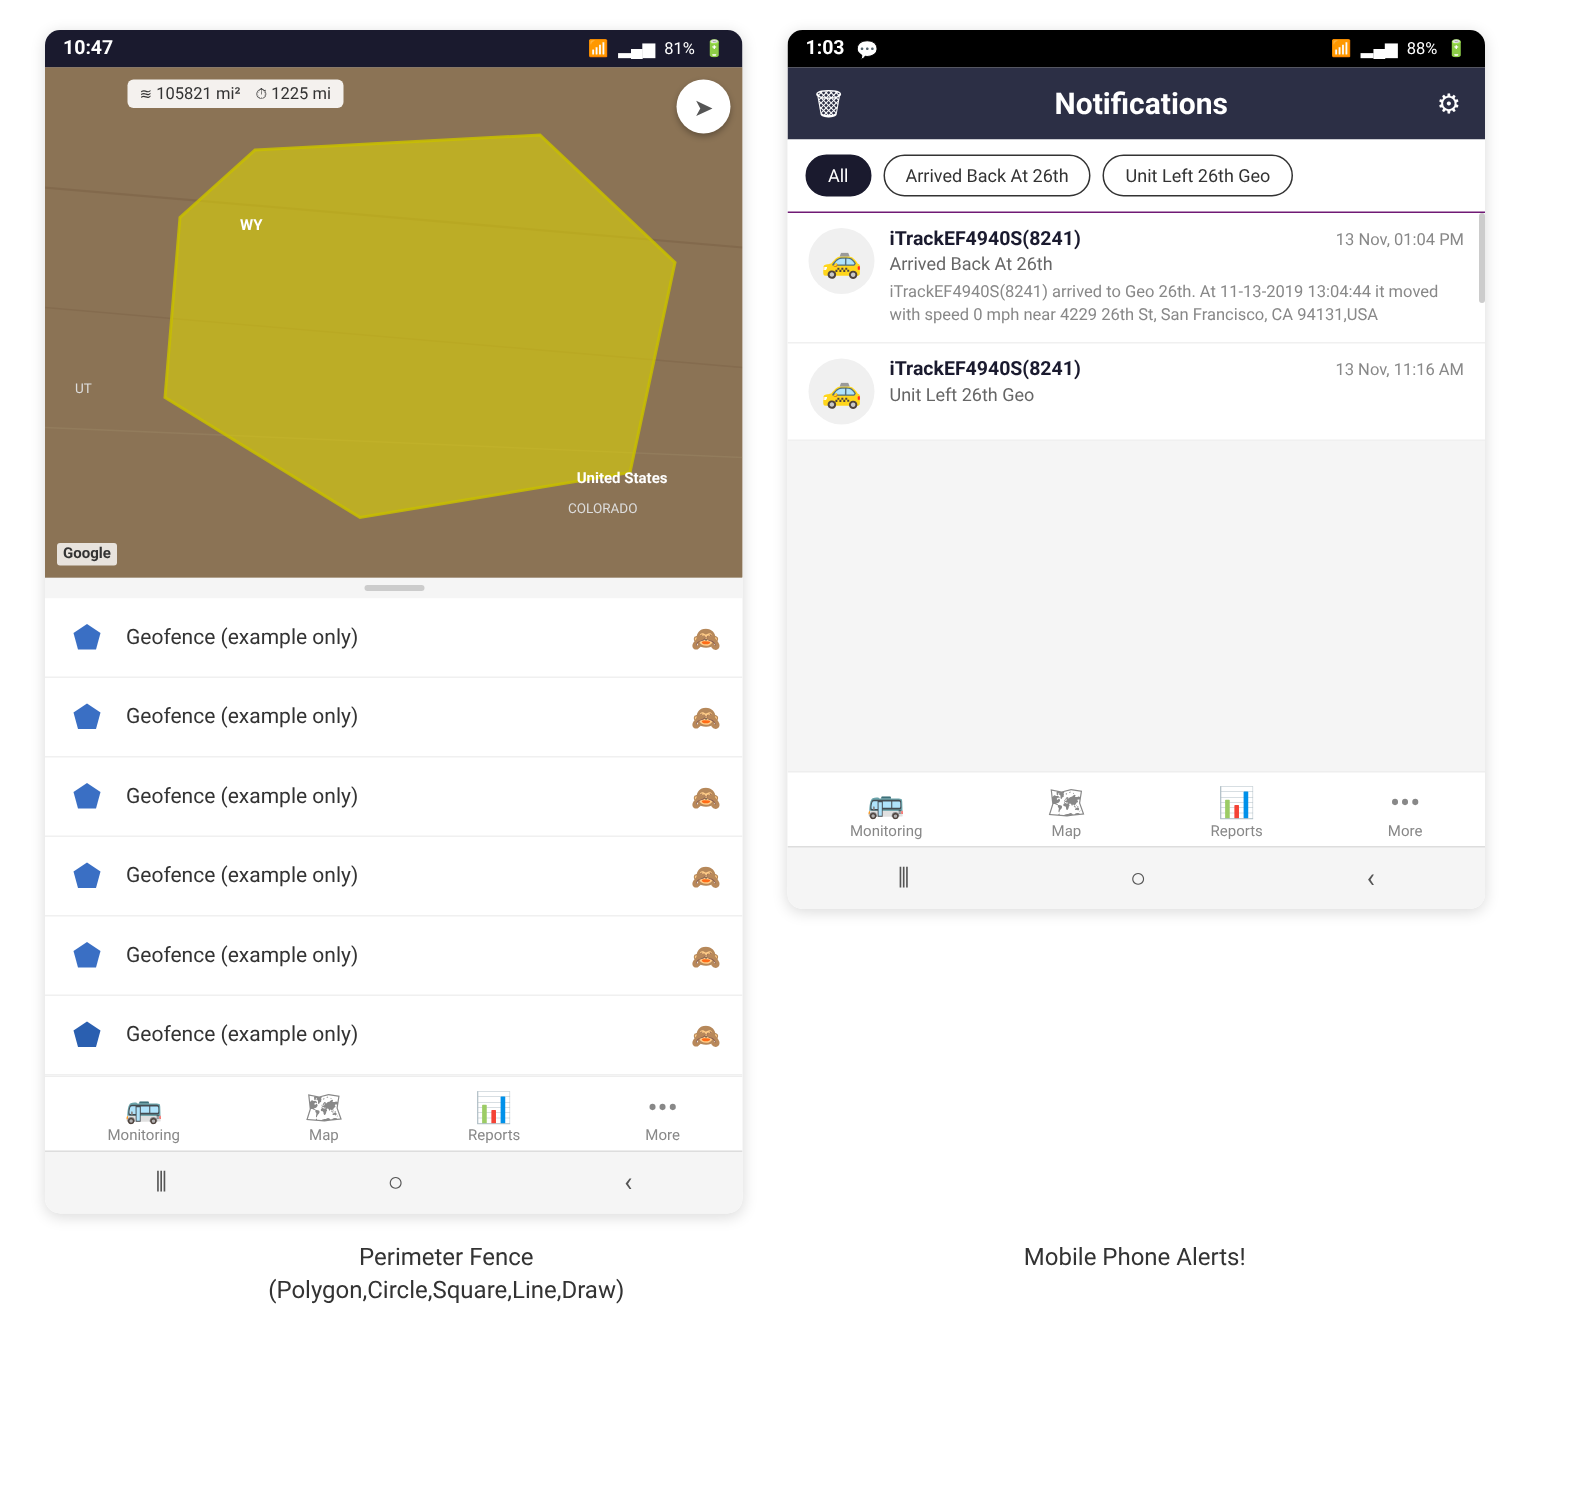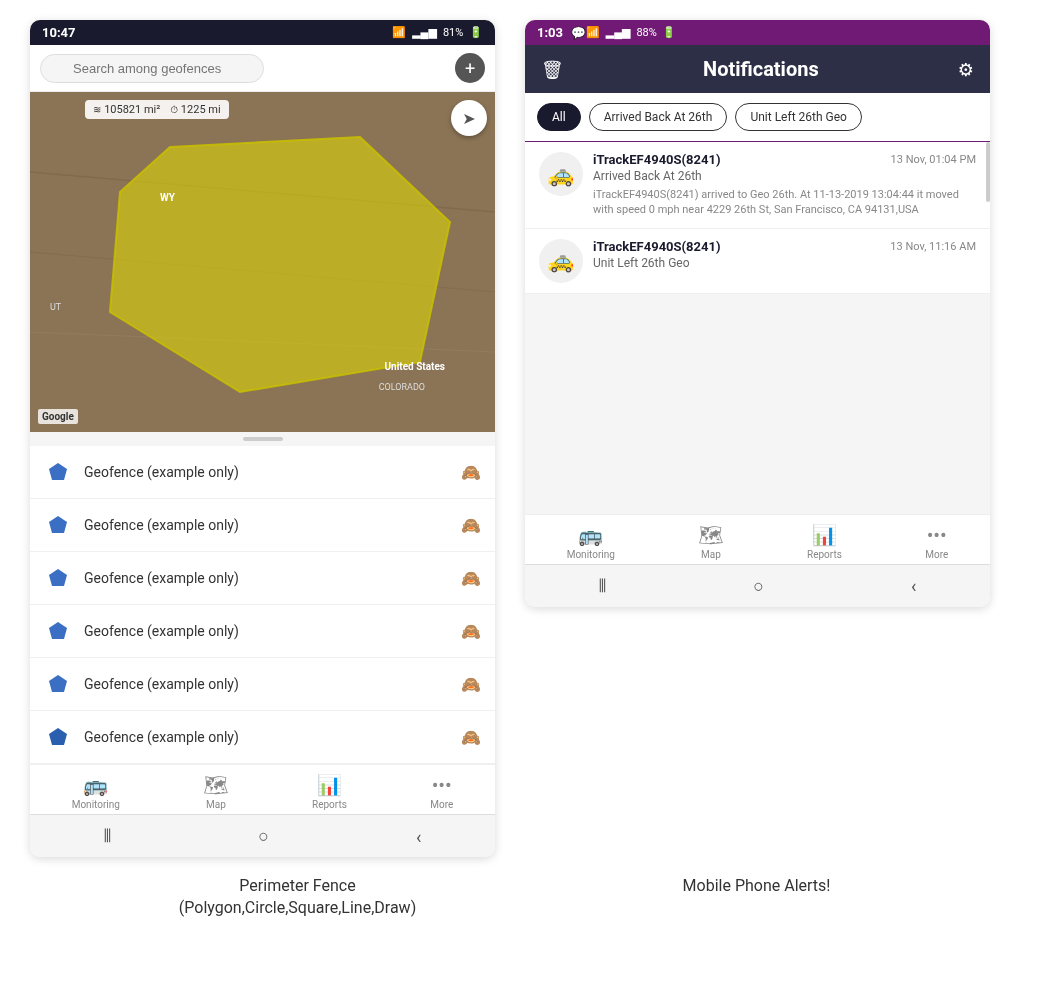--- a/index.html
+++ b/index.html
@@ -258,25 +258,26 @@
     
     .phone-right {
       width: 465px;
       background: #fff;
       border-radius: 10px;
       overflow: hidden;
       box-shadow: 0 2px 10px rgba(0,0,0,0.15);
     }
 
     .status-bar-dark {
-      background: #701a75;
+      background: #000000;
       color: #fff;
       font-size: 12px;
       padding: 5px 12px;
       display: flex;
+      justify-content: space-between;
       align-items: center;
     }
 
     .notif-header {
       background: #2c2f45;
       padding: 12px 16px;
       display: flex;
       align-items: center;
       justify-content: space-between;
     }
@@ -405,27 +406,20 @@
       <div class="status-bar">
         <span class="status-bar-left">10:47</span>
         <div class="status-bar-right">
           <span>📶</span>
           <span>▂▄▆</span>
           <span>81%</span>
           <span>🔋</span>
         </div>
       </div>
 
-      <div class="search-bar">
-        <div class="search-wrapper">
-          <span class="search-icon-inner">🔍</span>
-          <input class="search-input" type="text" placeholder="Search among geofences" style="">
-        </div>
-        <div class="search-add-btn">+</div>
-      </div>
 
       <div class="map-area">
         <div class="map-terrain"></div>
 
         <svg class="geofence-polygon" viewBox="0 0 465 340" xmlns="http://www.w3.org/2000/svg">
 
           <rect width="465" height="340" fill="#8b7355"></rect>
 
           <line x1="0" y1="80" x2="465" y2="120" stroke="#7a6045" stroke-width="1.5" opacity="0.5"></line>
           <line x1="0" y1="160" x2="465" y2="200" stroke="#7a6045" stroke-width="1" opacity="0.4"></line>

